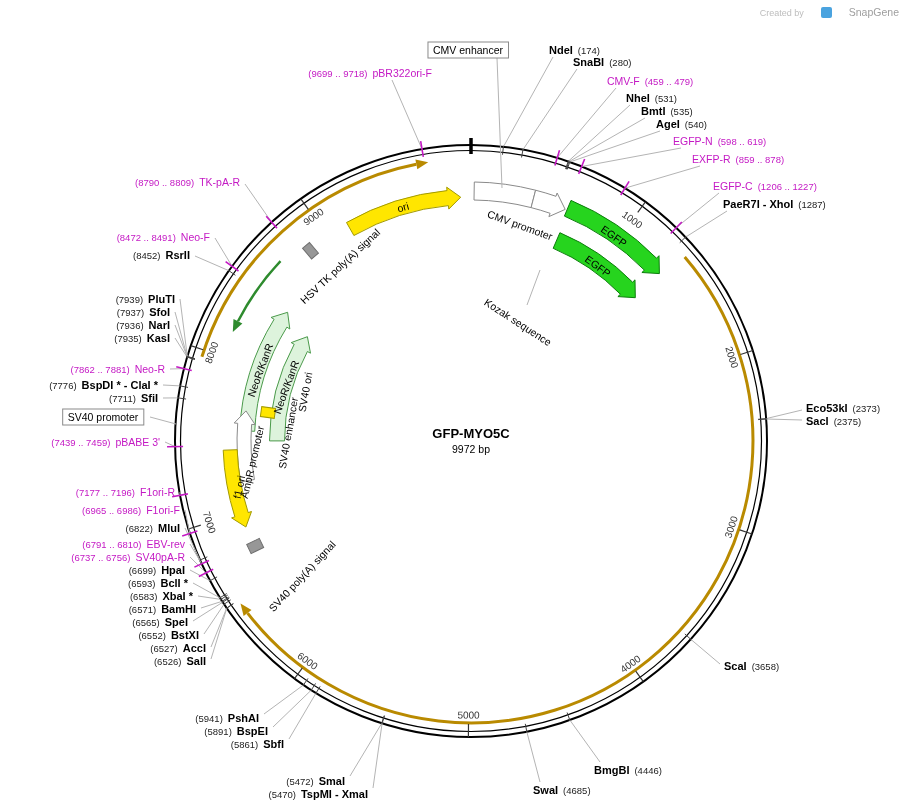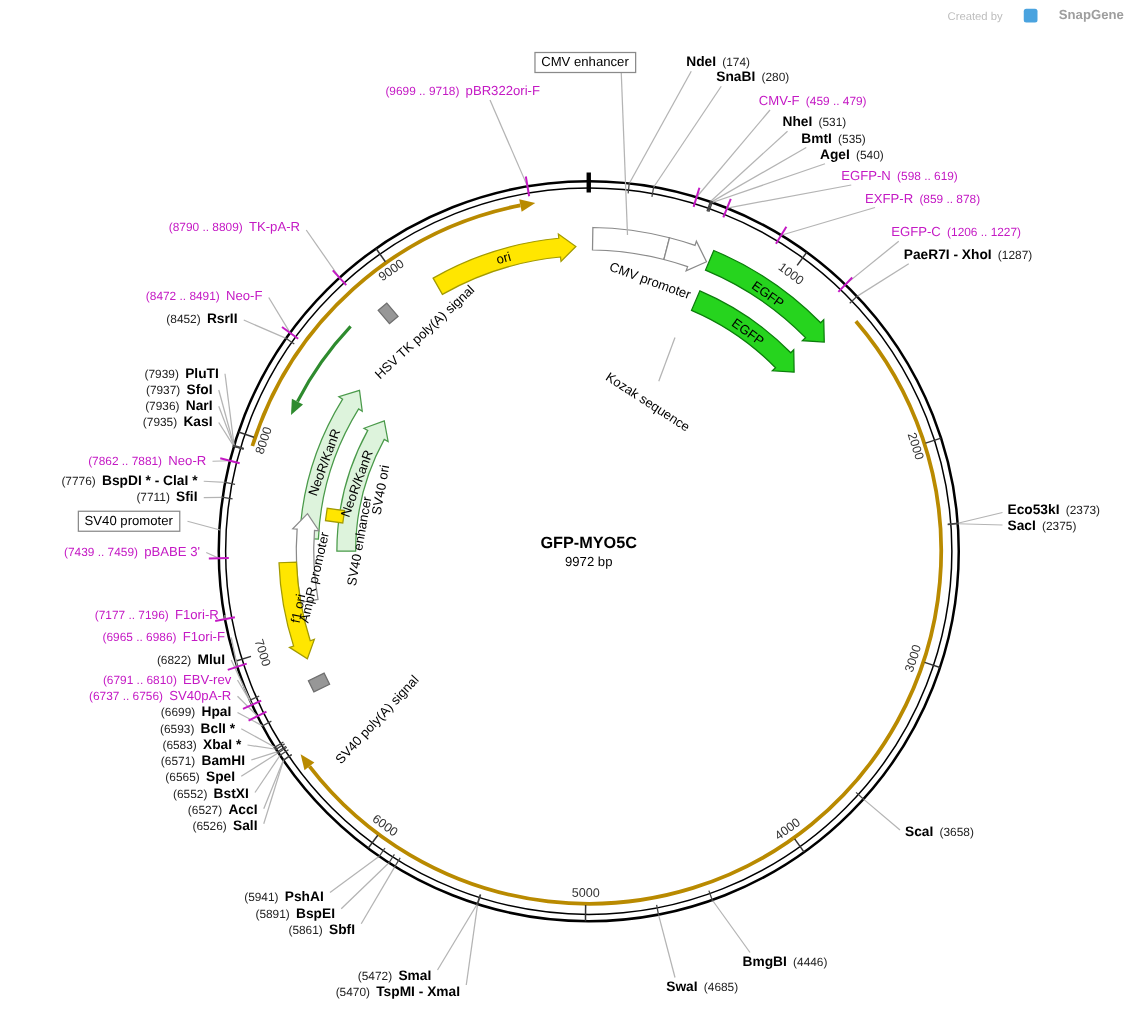--- a/index.html
+++ b/index.html
@@ -11,21 +11,21 @@
   .primer-text .nm{font-size:10.5px;}
   .primer-text .dt{font-size:9.5px;}
   .feat-text{font-size:10.5px;fill:#000000;}
   .tick-label{font-size:10px;fill:#333333;}
   .boxed-text{font-size:10.5px;fill:#000000;}
   .center-name{font-size:13px;font-weight:bold;fill:#000000;text-anchor:middle;}
   .center-size{font-size:10.5px;fill:#000000;text-anchor:middle;}
   .watermark{position:absolute;top:6px;right:10px;display:flex;align-items:flex-end;gap:17px;}
   .wm-created{font-size:9px;color:#bdbdbd;}
   .wm-logo{display:inline-block;width:11px;height:11px;border-radius:2px;background:#4aa3df;}
-  .wm-brand{font-size:10.5px;color:#9e9e9e;font-weight:bold;}
+  .wm-brand{font-size:10.5px;color:#9e9e9e;font-weight:normal;}
 </style>
 </head>
 <body>
 
 <div id="canvas">
   <svg id="plasmid-svg" width="909" height="809" viewBox="0 0 909 809">
     <text class="center-name" x="471" y="438">GFP-MYO5C</text>
     <text class="center-size" x="471" y="453">9972 bp</text>
   <g>
         <g>

